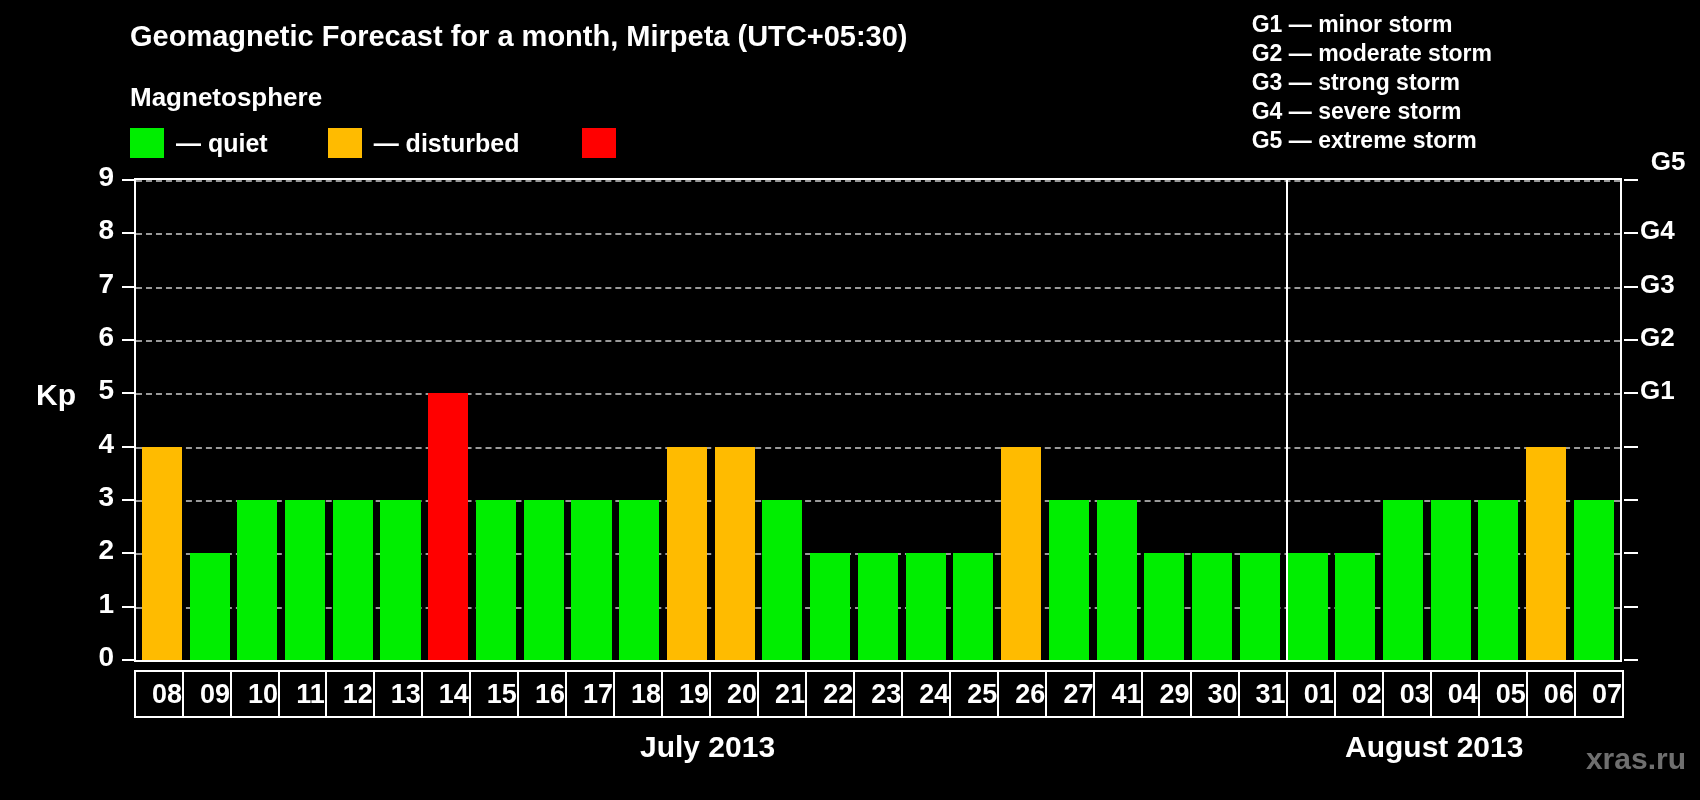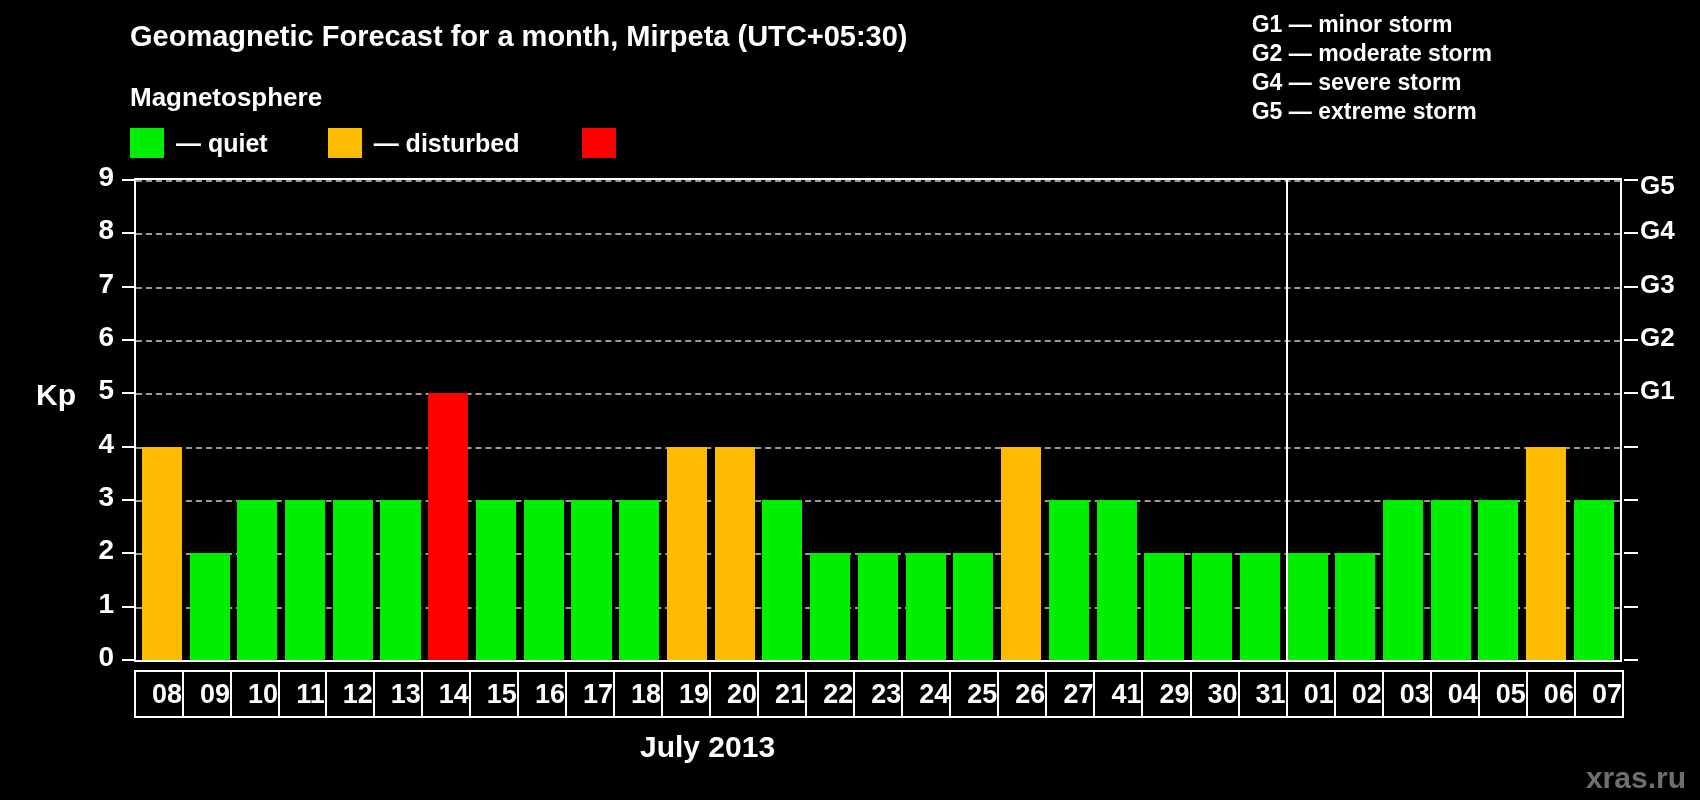--- a/index.html
+++ b/index.html
@@ -104,21 +104,21 @@
 
   
   .monthcap{
     position:absolute;top:730px;
     font-size:30px;font-weight:bold;color:#fff;white-space:nowrap;
   }
   #month-july{left:640px;}
   #month-august{left:1345px;}
 
   .watermark{
-    position:absolute;right:14px;bottom:5px;
+    position:absolute;right:14px;bottom:24px;
     font-size:30px;font-weight:bold;color:#6f6f6f;
     font-family:"Liberation Sans",sans-serif;
   }
 </style>
 </head>
 <body>
 
 <div id="root">
 
   <div class="title">Geomagnetic Forecast for a month, Mirpeta (UTC+05:30)</div>
@@ -137,20 +137,21 @@
     </div>
     <span class="lg-gap2"></span>
     <div class="legend-item">
       <span class="legend-swatch" style="background:#ff0000"></span>
     </div>
   </div>
 
   <div class="gscale">
     <div class="gscale-row">G1 — minor storm</div>
     <div class="gscale-row">G2 — moderate storm</div>
+    <div class="gscale-row">G3 — strong storm</div>
     <div class="gscale-row">G4 — severe storm</div>
     <div class="gscale-row">G5 — extreme storm</div>
   </div>
 
   <div class="ylabel">Kp</div>
   <div id="yaxis"></div>
   <div id="gaxis"></div>
 
   <div id="plot">
     <div id="gridlayer">
@@ -290,20 +291,21 @@
       <div class="datecell">01</div>
       <div class="datecell">02</div>
       <div class="datecell">03</div>
       <div class="datecell">04</div>
       <div class="datecell">05</div>
       <div class="datecell">06</div>
       <div class="datecell">07</div>
     </div>
 
   <div class="monthcap" id="month-july">July 2013</div>
+  <div class="monthcap" id="month-august">August 2013</div>
 
   <div class="watermark">xras.ru</div>
 <div class="ytick" style="left: 74px; top: 641px;">0</div>
     <div class="ytickmark" style="left: 122px; top: 659px;"></div>
     <div class="ytick" style="left: 74px; top: 587.667px;">1</div>
     <div class="ytickmark" style="left: 122px; top: 605.667px;"></div>
     <div class="ytick" style="left: 74px; top: 534.333px;">2</div>
     <div class="ytickmark" style="left: 122px; top: 552.333px;"></div>
     <div class="ytick" style="left: 74px; top: 481px;">3</div>
     <div class="ytickmark" style="left: 122px; top: 499px;"></div>
@@ -320,20 +322,20 @@
     <div class="ytick" style="left: 74px; top: 161px;">9</div>
     <div class="ytickmark" style="left: 122px; top: 179px;"></div>
     <div class="gtick" style="top: 375.333px;">G1</div>
     <div class="gtickmark" style="top: 392.333px;"></div>
     <div class="gtick" style="top: 322px;">G2</div>
     <div class="gtickmark" style="top: 339px;"></div>
     <div class="gtick" style="top: 268.667px;">G3</div>
     <div class="gtickmark" style="top: 285.667px;"></div>
     <div class="gtick" style="top: 215.333px;">G4</div>
     <div class="gtickmark" style="top: 232.333px;"></div>
-    <div class="gtick" style="top: 170px;">G5</div>
+    <div class="gtick" style="top: 146px; text-align: center;">G5</div>
     <div class="gtickmark" style="top: 179px;"></div>
     <div class="rtickmark" style="top: 659px;"></div>
     <div class="rtickmark" style="top: 605.667px;"></div>
     <div class="rtickmark" style="top: 552.333px;"></div>
     <div class="rtickmark" style="top: 499px;"></div>
     <div class="rtickmark" style="top: 445.667px;"></div>
   </div>
 
 </body></html>

